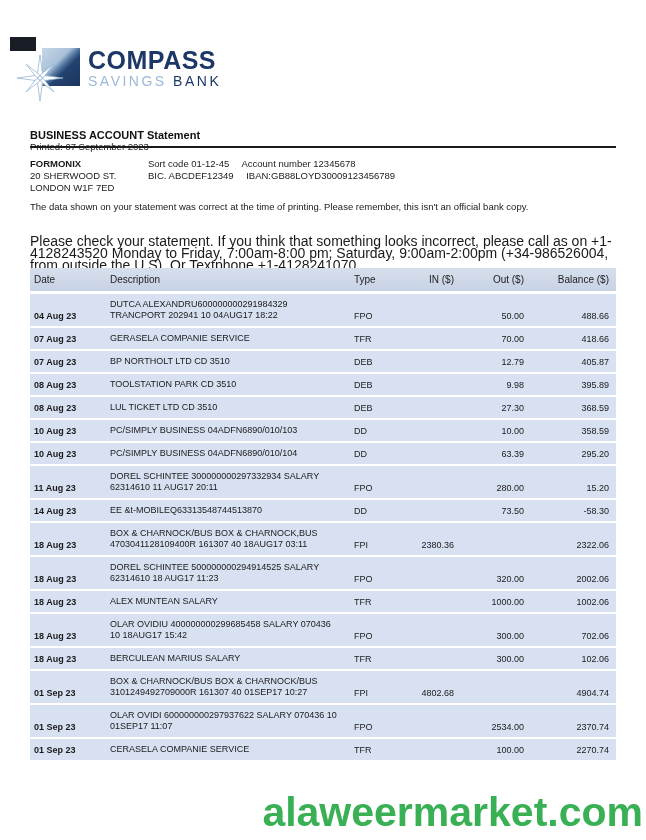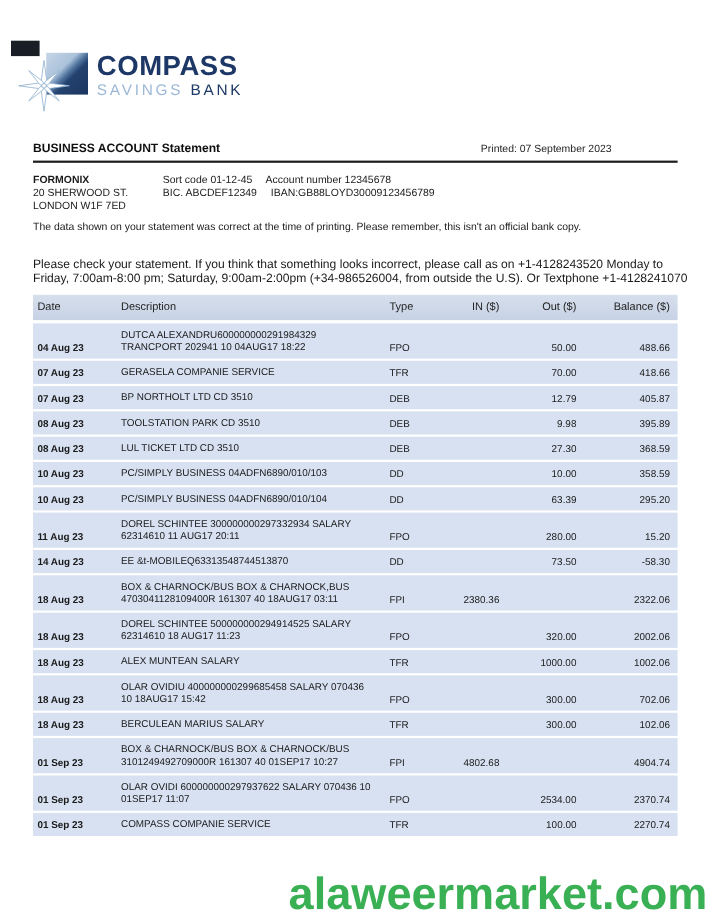--- a/index.html
+++ b/index.html
@@ -12,31 +12,31 @@
   .logo-square{position:absolute;left:26px;top:0;width:38px;height:38px;
       background:linear-gradient(135deg,#c6d6e7 0%,#aac2da 38%,#51759f 50%,#24426f 60%,#1b355f 100%);}
   .logo-star{position:absolute;left:0;top:6px;width:48px;height:48px;}
   .logo-text{margin-left:2px;}
   .logo-name{font-size:25px;font-weight:bold;color:#1d3866;letter-spacing:.5px;line-height:24px;}
   .logo-sub{font-size:14px;font-weight:normal;letter-spacing:2.5px;margin-top:1px;}
   .logo-sub .savings{color:#9cb8d6;}
   .logo-sub .bank{color:#1d3866;}
   
   .title-row{position:absolute;left:30px;width:586px;top:129px;display:flex;
-      justify-content:space-between;align-items:baseline;}
+      justify-content:space-between;align-items:baseline;flex-direction:column;}
   .doc-title{font-size:11px;font-weight:bold;color:#111;}
   .printed{font-size:9.5px;color:#222;margin-right:60px;}
   .rule{position:absolute;left:30px;width:586px;top:146px;height:2px;background:#1c1c1c;}
   .info-row{position:absolute;left:30px;top:158px;width:586px;display:flex;font-size:9.5px;line-height:12px;}
   .addr{width:118px;}
   .addr .name{font-weight:bold;}
   .acct div{white-space:nowrap;}
   .acct .gap{display:inline-block;width:10px;}
   .note1{position:absolute;left:30px;top:201px;width:586px;font-size:9.5px;line-height:12px;margin:0;}
-  .note2{position:absolute;left:30px;top:235px;width:600px;font-size:11px;line-height:12px;margin:0;}
+  .note2{position:absolute;left:30px;top:235px;width:600px;font-size:14px;line-height:12px;margin:0;}
   
   .tbl{position:absolute;left:30px;top:268px;width:586px;font-size:9px;}
   .trow{display:flex;align-items:flex-end;background:#d7e1f1;margin-bottom:2px;}
   .thead{background:linear-gradient(180deg,#d6dfec 0%,#c7d2e5 100%);font-size:10px;color:#222;
       margin-bottom:3px;}
   .thead .cell{padding-top:6px;padding-bottom:6px;}
   .cell{padding-top:5px;padding-bottom:5px;box-sizing:border-box;}
   .col-date{width:76px;padding-left:4px;font-weight:bold;flex:0 0 auto;}
   .thead .col-date{font-weight:normal;}
   .col-desc{width:248px;padding-left:4px;padding-right:12px;line-height:11px;flex:0 0 auto;}
@@ -239,21 +239,21 @@
         <div class="trow">
           <div class="cell col-date">01 Sep 23</div>
           <div class="cell col-desc">OLAR OVIDI 600000000297937622 SALARY 070436 10 01SEP17 11:07</div>
           <div class="cell col-type">FPO</div>
           <div class="cell col-in"></div>
           <div class="cell col-out">2534.00</div>
           <div class="cell col-bal">2370.74</div>
         </div>
         <div class="trow">
           <div class="cell col-date">01 Sep 23</div>
-          <div class="cell col-desc">COMPASS COMPANIE SERVICE</div>
+          <div class="cell col-desc">CERASELA COMPANIE SERVICE</div>
           <div class="cell col-type">TFR</div>
           <div class="cell col-in"></div>
           <div class="cell col-out">100.00</div>
           <div class="cell col-bal">2270.74</div>
         </div>
       </div>
   </div>
 
   <div class="watermark">alaweermarket.com</div>
 

